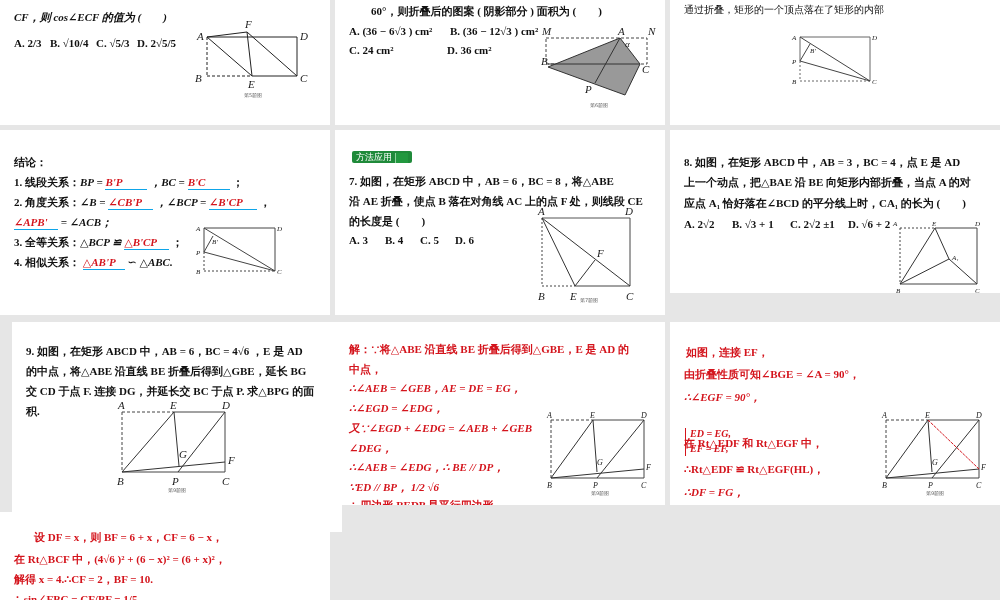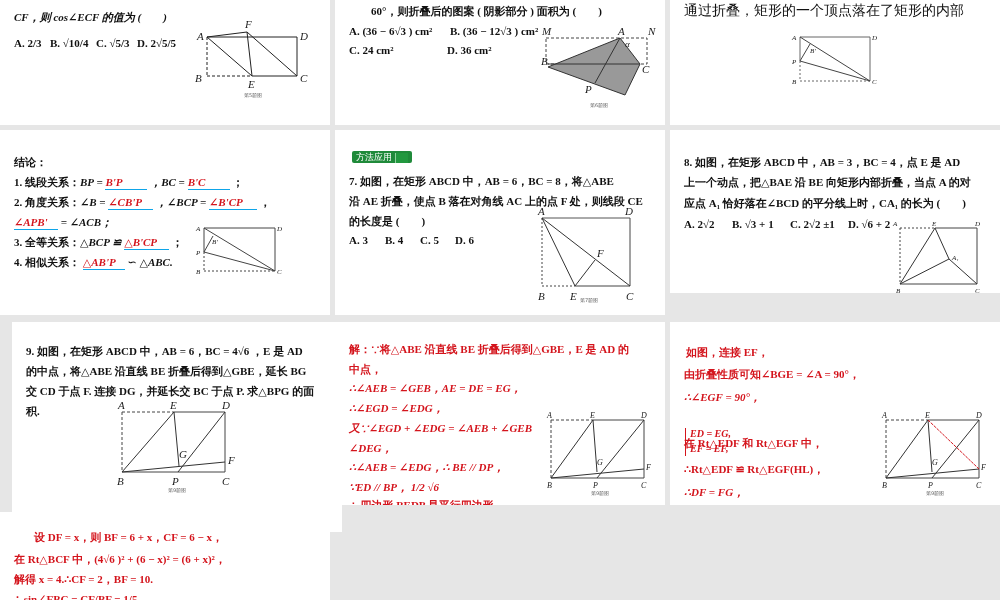--- a/index.html
+++ b/index.html
@@ -59,21 +59,21 @@
       <text x="108" y="10">N</text>
     <text x="85" y="22" style="font-size:9px">α</text>
     <text x="1" y="40">B</text>
       <text x="102" y="48">C</text>
       <text x="45" y="68">P</text>
   </svg>
   <div class="cap" style="left:254px;top:102px;">第6题图</div>
 </div>
 
 <div class="slide" style="left:670px;top:0;width:330px;height:125px;">
-  <div class="t" style="left:14px;top:3px;font-weight:normal;font-family:'DejaVu Sans',sans-serif;font-size:14px;">通过折叠，矩形的一个顶点落在了矩形的内部</div>
+  <div class="t" style="left:14px;top:3px;font-weight:normal;font-family:'DejaVu Sans',sans-serif;font-size:10px;">通过折叠，矩形的一个顶点落在了矩形的内部</div>
   <svg style="left:120px;top:30px;" width="100" height="60">
     <line x1="10" y1="7" x2="80" y2="7" stroke="#666"></line>
     <line x1="80" y1="7" x2="80" y2="51" stroke="#666"></line>
     <line x1="10" y1="7" x2="10" y2="31" stroke="#666"></line>
     <line x1="10" y1="31" x2="10" y2="51" stroke="#666" stroke-dasharray="2,2"></line>
     <line x1="10" y1="51" x2="80" y2="51" stroke="#666" stroke-dasharray="2,2"></line>
     <line x1="10" y1="7" x2="80" y2="51" stroke="#444"></line>
     <line x1="10" y1="31" x2="80" y2="51" stroke="#444"></line>
     <line x1="10" y1="31" x2="20" y2="14" stroke="#444"></line>
     <text x="2" y="10" style="font-size:7px">A</text>

